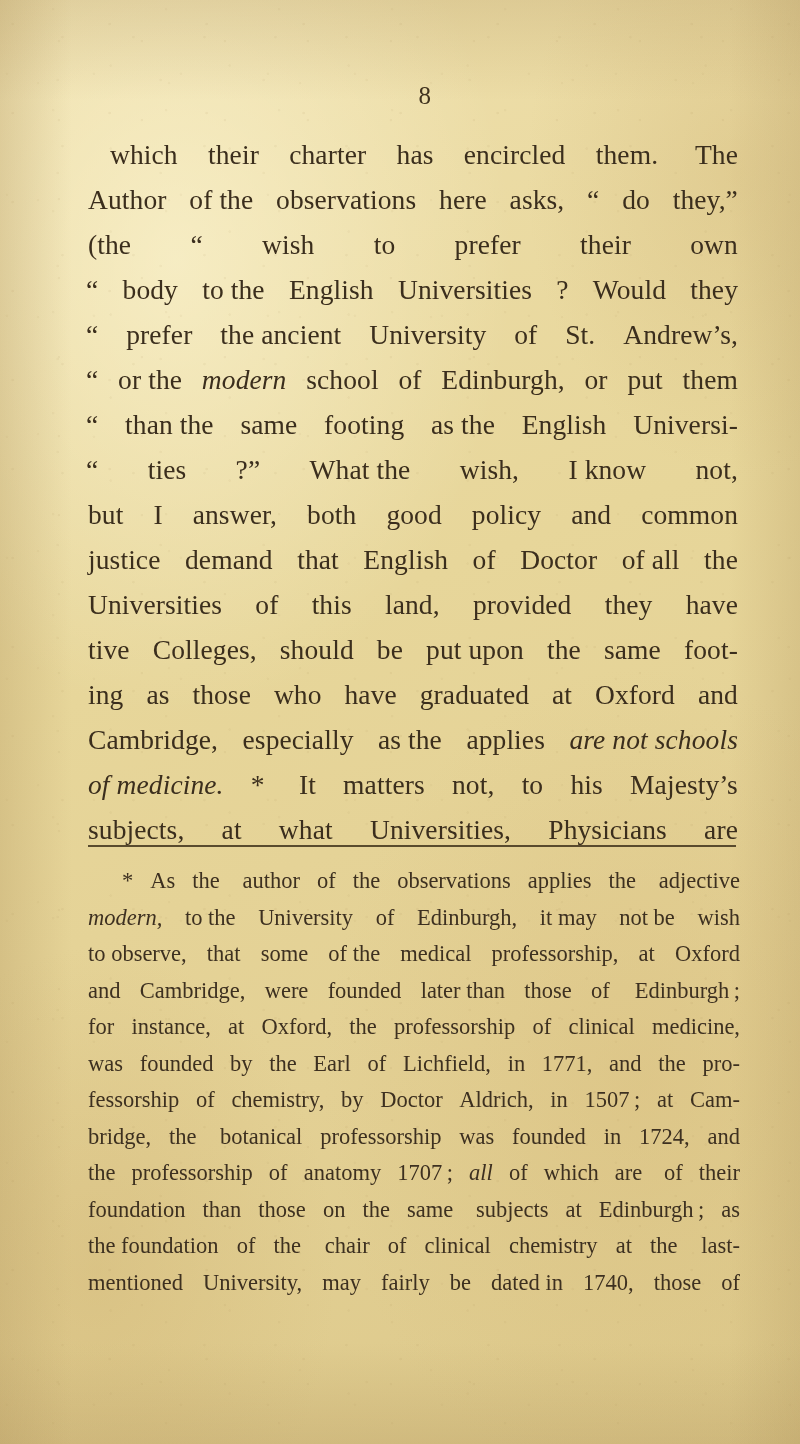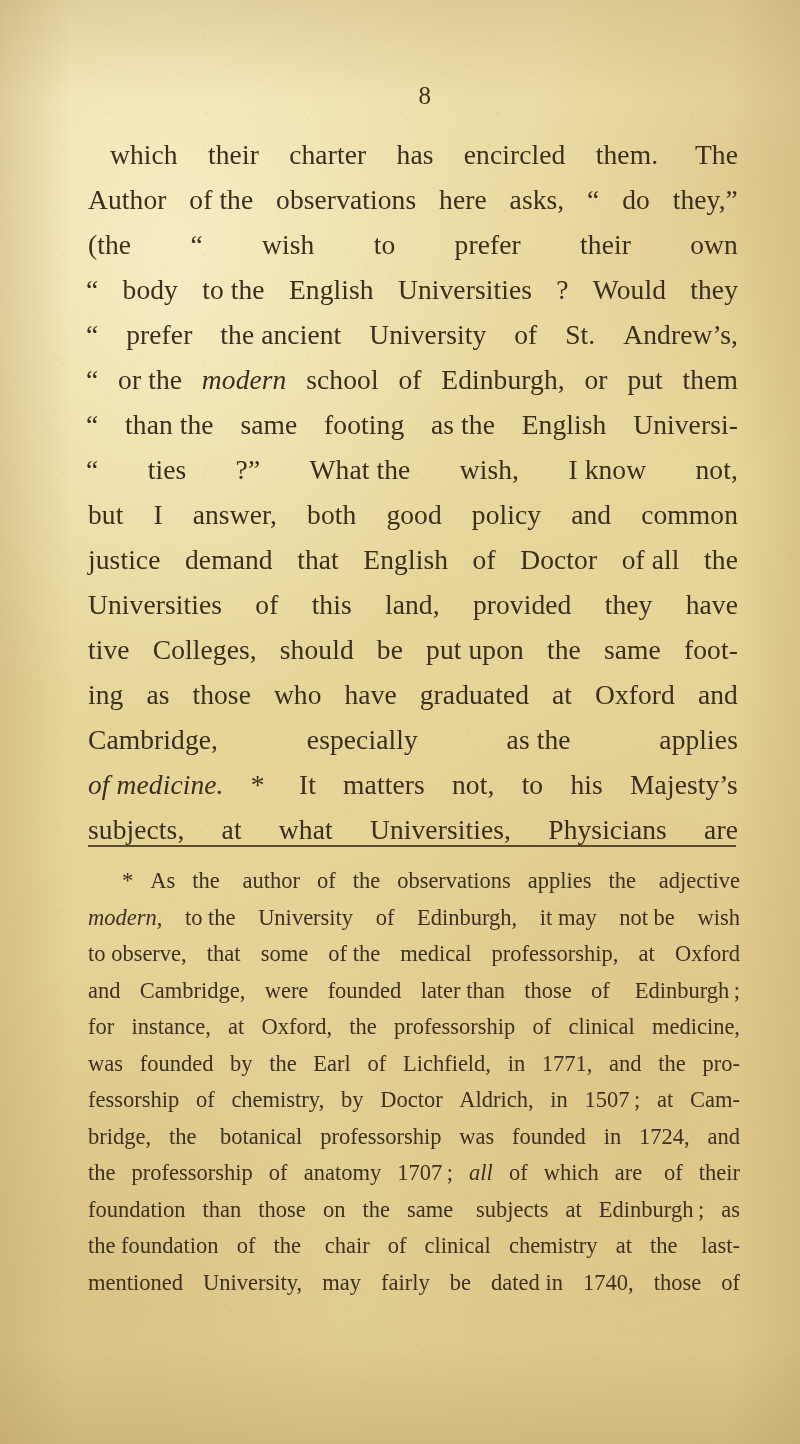--- a/index.html
+++ b/index.html
@@ -152,21 +152,21 @@
         <div class="ln just quoted"><span>“</span><span>body</span><span>to the</span><span>English</span><span>Universities</span><span>?</span><span>Would</span><span>they</span></div>
         <div class="ln just quoted"><span>“</span><span>prefer</span><span>the ancient</span><span>University</span><span>of</span><span>St.</span><span>Andrew’s,</span></div>
         <div class="ln just quoted"><span>“</span><span>or the</span><span class="it">modern</span><span>school</span><span>of</span><span>Edinburgh,</span><span>or</span><span>put</span><span>them</span></div>
         <div class="ln just quoted"><span>“</span><span>than the</span><span>same</span><span>footing</span><span>as the</span><span>English</span><span>Universi-</span></div>
         <div class="ln just quoted"><span>“</span><span>ties</span><span>?”</span><span>What the</span><span>wish,</span><span>I know</span><span>not,</span></div>
         <div class="ln just"><span>but</span><span>I</span><span>answer,</span><span>both</span><span>good</span><span>policy</span><span>and</span><span>common</span></div>
         <div class="ln just"><span>justice</span><span>demand</span><span>that</span><span>English</span><span>of</span><span>Doctor</span><span>of all</span><span>the</span></div>
         <div class="ln just"><span>Universities</span><span>of</span><span>this</span><span>land,</span><span>provided</span><span>they</span><span>have</span></div>
         <div class="ln just"><span>tive</span><span>Colleges,</span><span>should</span><span>be</span><span>put upon</span><span>the</span><span>same</span><span>foot-</span></div>
         <div class="ln just"><span>ing</span><span>as</span><span>those</span><span>who</span><span>have</span><span>graduated</span><span>at</span><span>Oxford</span><span>and</span></div>
-        <div class="ln just"><span>Cambridge,</span><span>especially</span><span>as the</span><span>applies</span></div>
+        <div class="ln just"><span>Cambridge,</span><span>especially</span><span>as the</span><span>applies</span><span class="it">are not schools</span></div>
         <div class="ln just"><span class="it">of medicine.</span><span>*</span><span> It</span><span>matters</span><span>not,</span><span>to</span><span>his</span><span>Majesty’s</span></div>
         <div class="ln just"><span>subjects,</span><span>at</span><span>what</span><span>Universities,</span><span>Physicians</span><span>are</span></div>
       </div>
 
     <div class="rule"></div>
 
     <div class="note-block">
         <div class="nln just indent-1"><span>*</span><span>As</span><span>the</span><span> author</span><span>of</span><span>the</span><span>observations</span><span>applies</span><span>the</span><span> adjective</span></div>
         <div class="nln just"><span class="it">modern,</span><span>to the</span><span>University</span><span>of</span><span>Edinburgh,</span><span>it may</span><span>not be</span><span>wish</span></div>
         <div class="nln just"><span>to observe,</span><span>that</span><span>some</span><span>of the</span><span>medical</span><span>professorship,</span><span>at</span><span>Oxford</span></div>

